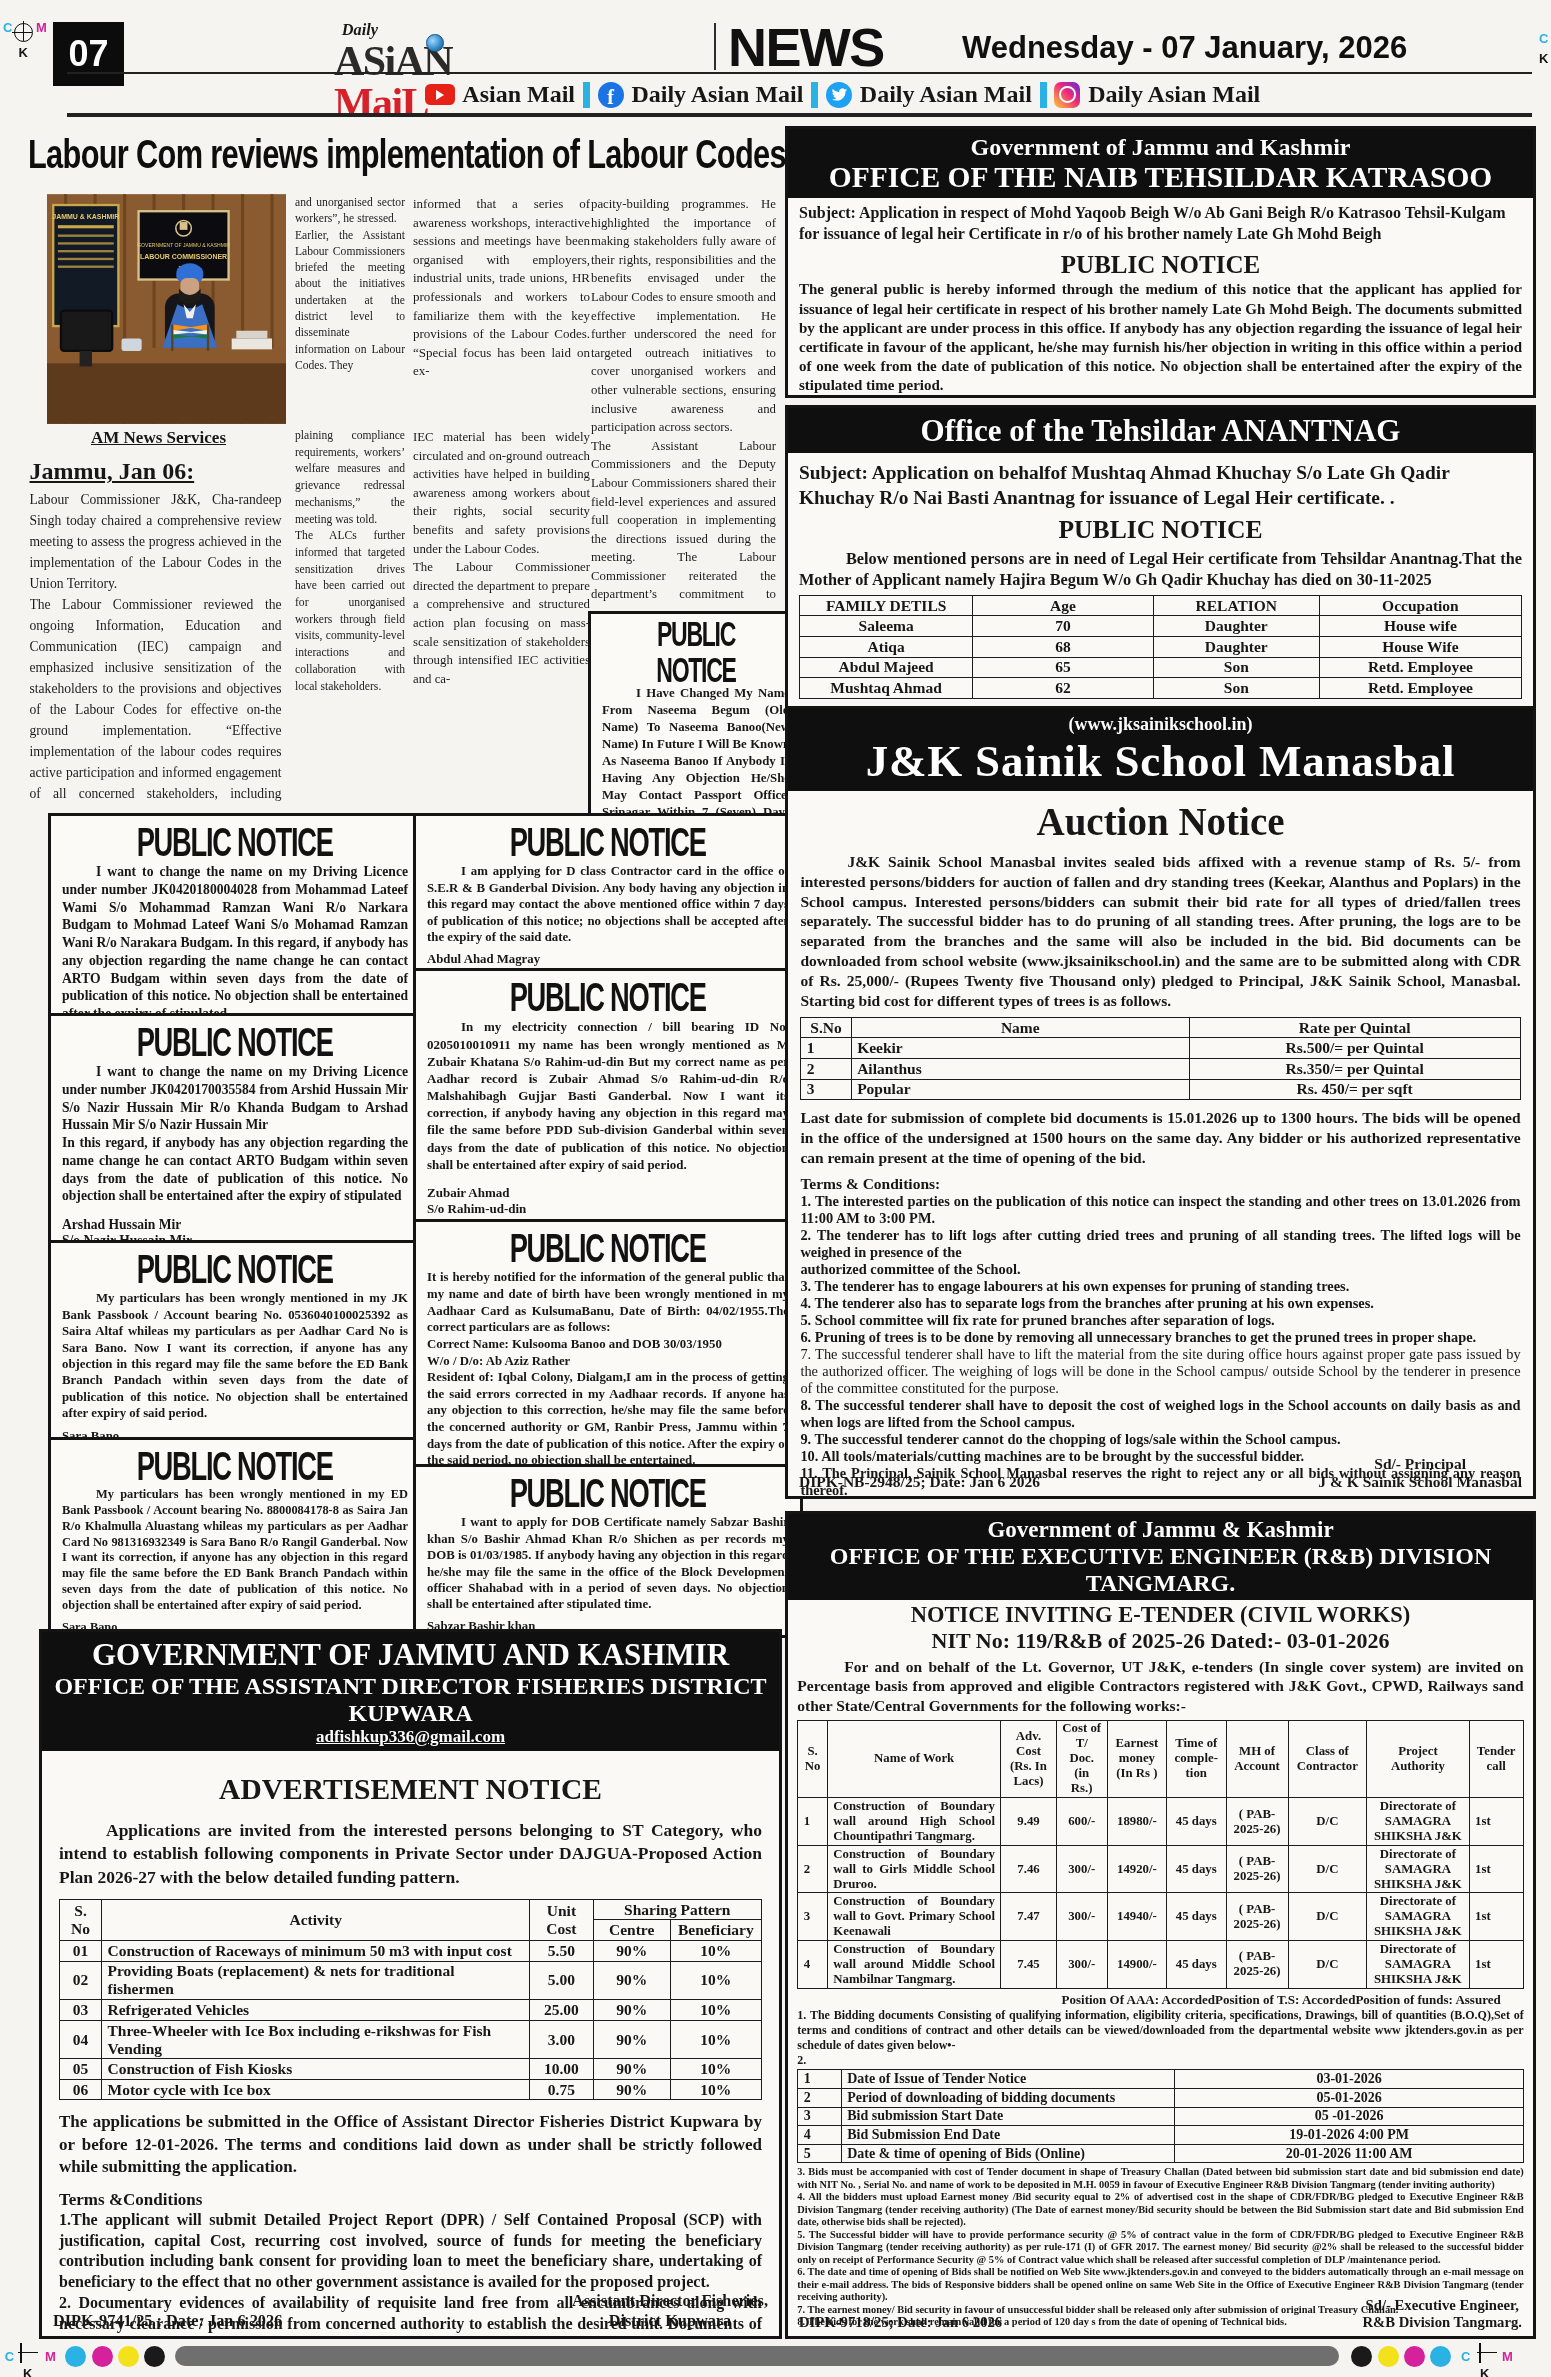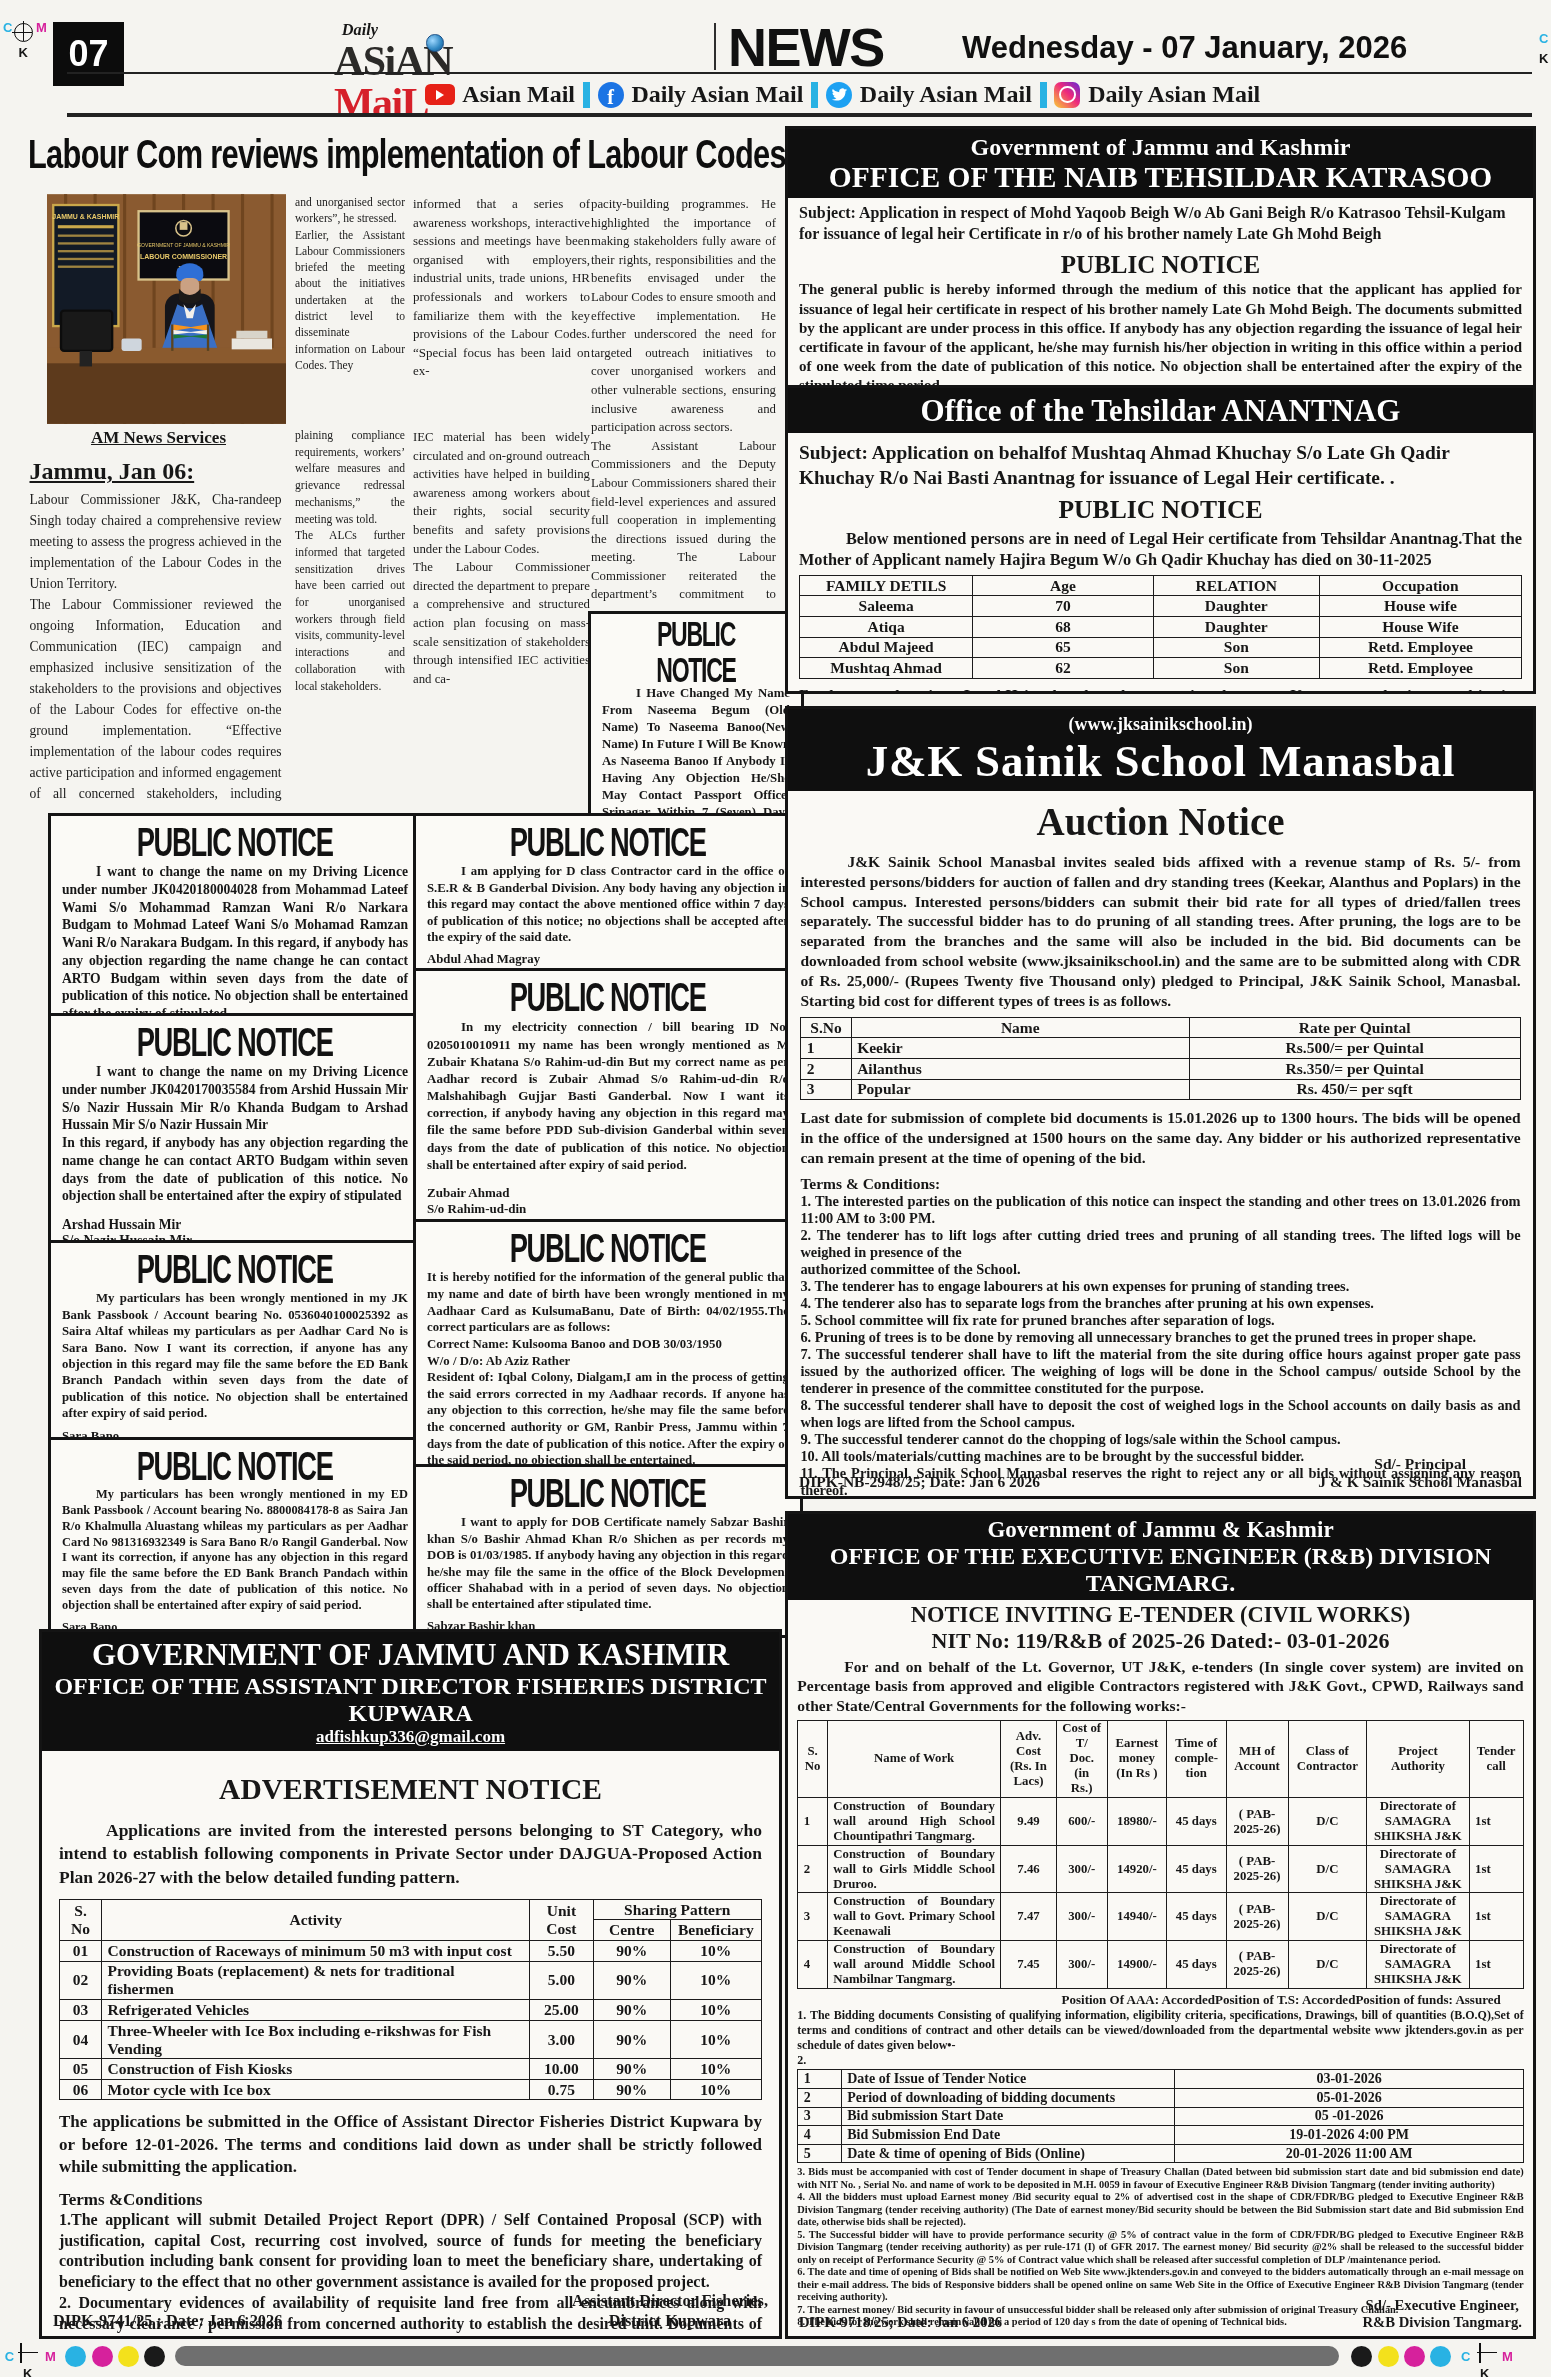--- a/index.html
+++ b/index.html
@@ -359,21 +359,21 @@
       <div style="font-size:29.5px;font-weight:bold;">OFFICE OF THE NAIB TEHSILDAR KATRASOO</div>
     </div>
     <div style="padding:4.7px 11px 0 11px;">
       <div style="font-size:16px;font-weight:bold;line-height:1.3;">Subject: Application in respect of Mohd Yaqoob Beigh W/o Ab Gani Beigh R/o Katrasoo Tehsil-Kulgam for issuance of legal heir Certificate in r/o of his brother namely Late Gh Mohd Beigh</div>
       <div class="center" style="font-size:25px;font-weight:bold;margin:6.2px 0 1.6px 0;">PUBLIC NOTICE</div>
       <div class="just" style="font-size:15px;font-weight:bold;line-height:1.28;">The general public is hereby informed through the medium of this notice that the applicant has applied for issuance of legal heir certificate in respect of his brother namely Late Gh Mohd Beigh. The documents submitted by the applicant are under process in this office. If anybody has any objection regarding the issuance of legal heir certificate in favour of the applicant, he/she may furnish his/her objection in writing in this office within a period of one week from the date of publication of this notice. No objection shall be entertained after the expiry of the stipulated time period.</div>
 
     </div>
   </div>
 
-  <div class="abs gov-box" style="left:785px;top:385px;width:745px;height:303px;">
+  <div class="abs gov-box" style="left:785px;top:405px;width:745px;height:303px;">
     <div class="black-head">
       <div style="font-size:31px;font-weight:bold;">Office of the Tehsildar ANANTNAG</div>
     </div>
     <div style="padding:6.2px 11px 0 11px;">
       <div style="font-size:19.4px;font-weight:bold;line-height:1.3;">Subject: Application on behalfof Mushtaq Ahmad Khuchay S/o Late Gh Qadir Khuchay R/o Nai Basti Anantnag for issuance of Legal Heir certificate. .</div>
       <div class="center" style="font-size:25.6px;font-weight:bold;margin:4.7px 0 3.1px 0;">PUBLIC NOTICE</div>
       <div class="just" style="font-size:16.3px;font-weight:bold;line-height:1.3;text-indent:47px;">Below mentioned persons are in need of Legal Heir certificate from Tehsildar Anantnag.That the Mother of Applicant namely Hajira Begum W/o Gh Qadir Khuchay has died on 30-11-2025</div>
       <table class="nb center" style="margin-top:4.7px;font-size:15.5px;">
         <tbody>
             <tr>
@@ -447,21 +447,21 @@
         </table>
       <div class="just" style="font-size:15.5px;font-weight:bold;line-height:1.28;margin-top:7.8px;">Last date for submission of complete bid documents is 15.01.2026 up to 1300 hours. The bids will be opened in the office of the undersigned at 1500 hours on the same day. Any bidder or his authorized representative can remain present at the time of opening of the bid.</div>
       <div style="font-size:15.5px;font-weight:bold;margin-top:7.8px;">Terms &amp; Conditions:</div>
       <div class="just prelines" style="font-size:14.4px;font-weight:bold;line-height:1.18;">1.  The interested parties on the publication of this notice can inspect the standing and other trees on 13.01.2026 from 11:00 AM to 3:00 PM.</div>
       <div class="just prelines" style="font-size:14.4px;font-weight:bold;line-height:1.18;">2. The tenderer has to lift logs after cutting dried trees and pruning of all standing trees. The lifted logs will be weighed in presence of the
     authorized committee of the School.</div>
       <div class="just prelines" style="font-size:14.4px;font-weight:bold;line-height:1.18;">3. The tenderer has to engage labourers at his own expenses for pruning of standing trees.</div>
       <div class="just prelines" style="font-size:14.4px;font-weight:bold;line-height:1.18;">4. The tenderer also has to separate logs from the branches after pruning at his own expenses.</div>
       <div class="just prelines" style="font-size:14.4px;font-weight:bold;line-height:1.18;">5. School committee will fix rate for pruned branches after separation of logs.</div>
       <div class="just prelines" style="font-size:14.4px;font-weight:bold;line-height:1.18;">6. Pruning of trees is to be done by removing all unnecessary branches to get the pruned trees in proper shape.</div>
-      <div class="just prelines" style="font-size:14.4px;font-weight:bold;line-height:1.18;">7. The successful tenderer shall have to lift the material from the site during office hours against proper gate pass issued by the authorized officer. The weighing of logs will be done in the School campus/ outside School by the tenderer in presence of the committee constituted for the purpose.</div>
+      <div class="just prelines" style="font-size:14.4px;font-weight:normal;line-height:1.18;">7. The successful tenderer shall have to lift the material from the site during office hours against proper gate pass issued by the authorized officer. The weighing of logs will be done in the School campus/ outside School by the tenderer in presence of the committee constituted for the purpose.</div>
       <div class="just prelines" style="font-size:14.4px;font-weight:bold;line-height:1.18;">8. The successful tenderer shall have to deposit the cost of weighed logs in the School accounts on daily basis as and when logs are lifted from the School campus.</div>
       <div class="just prelines" style="font-size:14.4px;font-weight:bold;line-height:1.18;">9. The successful tenderer cannot do the chopping of logs/sale within the School campus.</div>
       <div class="just prelines" style="font-size:14.4px;font-weight:bold;line-height:1.18;">10. All tools/materials/cutting machines are to be brought by the successful bidder.</div>
       <div class="just prelines" style="font-size:14.4px;font-weight:bold;line-height:1.18;">11. The Principal, Sainik School Manasbal reserves the right to reject any or all bids without assigning any reason thereof.</div>
     </div>
     <div class="sec-foot" style="font-size:15.5px;">
       <span>DIPK-NB-2948/25; Date: Jan 6 2026</span>
       <span class="center">
         <span>Sd/- Principal</span><br>
         <span>J &amp; K Sainik School Manasbal</span>

